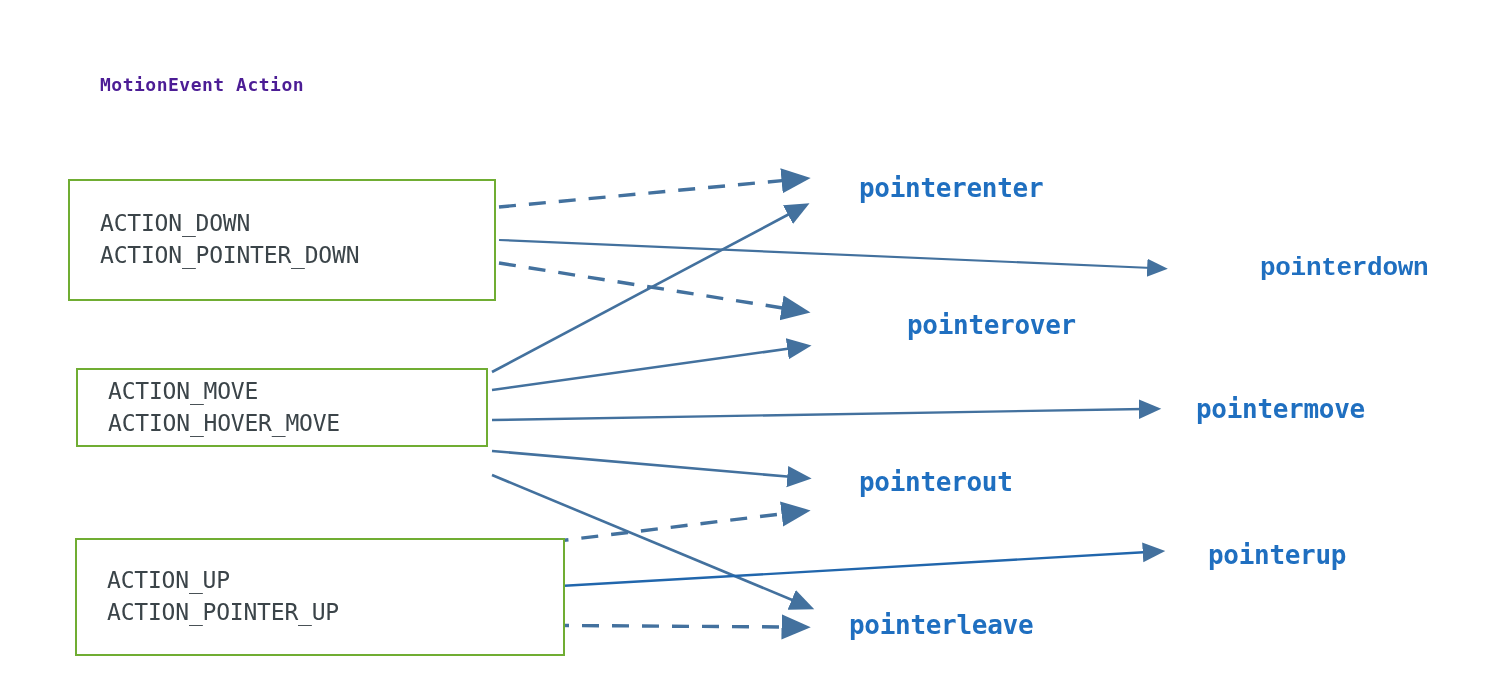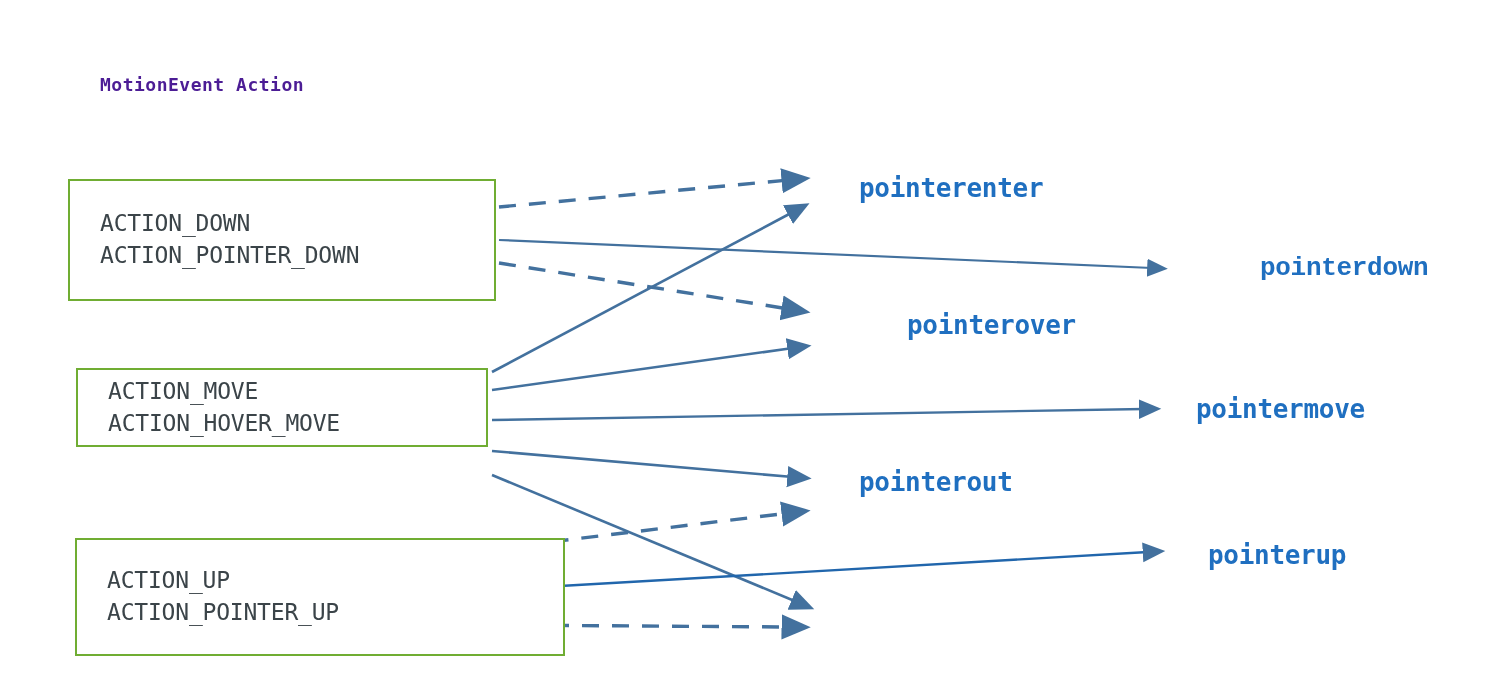--- a/index.html
+++ b/index.html
@@ -132,14 +132,15 @@
     <div class="action-line">ACTION_UP</div>
     <div class="action-line">ACTION_POINTER_UP</div>
   </div>
 
   <div class="event-label" id="ev-pointerenter">pointerenter</div>
   <div class="event-label" id="ev-pointerdown">pointerdown</div>
   <div class="event-label" id="ev-pointerover">pointerover</div>
   <div class="event-label" id="ev-pointermove">pointermove</div>
   <div class="event-label" id="ev-pointerout">pointerout</div>
   <div class="event-label" id="ev-pointerup">pointerup</div>
+  <div class="event-label" id="ev-pointerleave">pointerleave</div>
 
 </div>
 
 </body></html>

